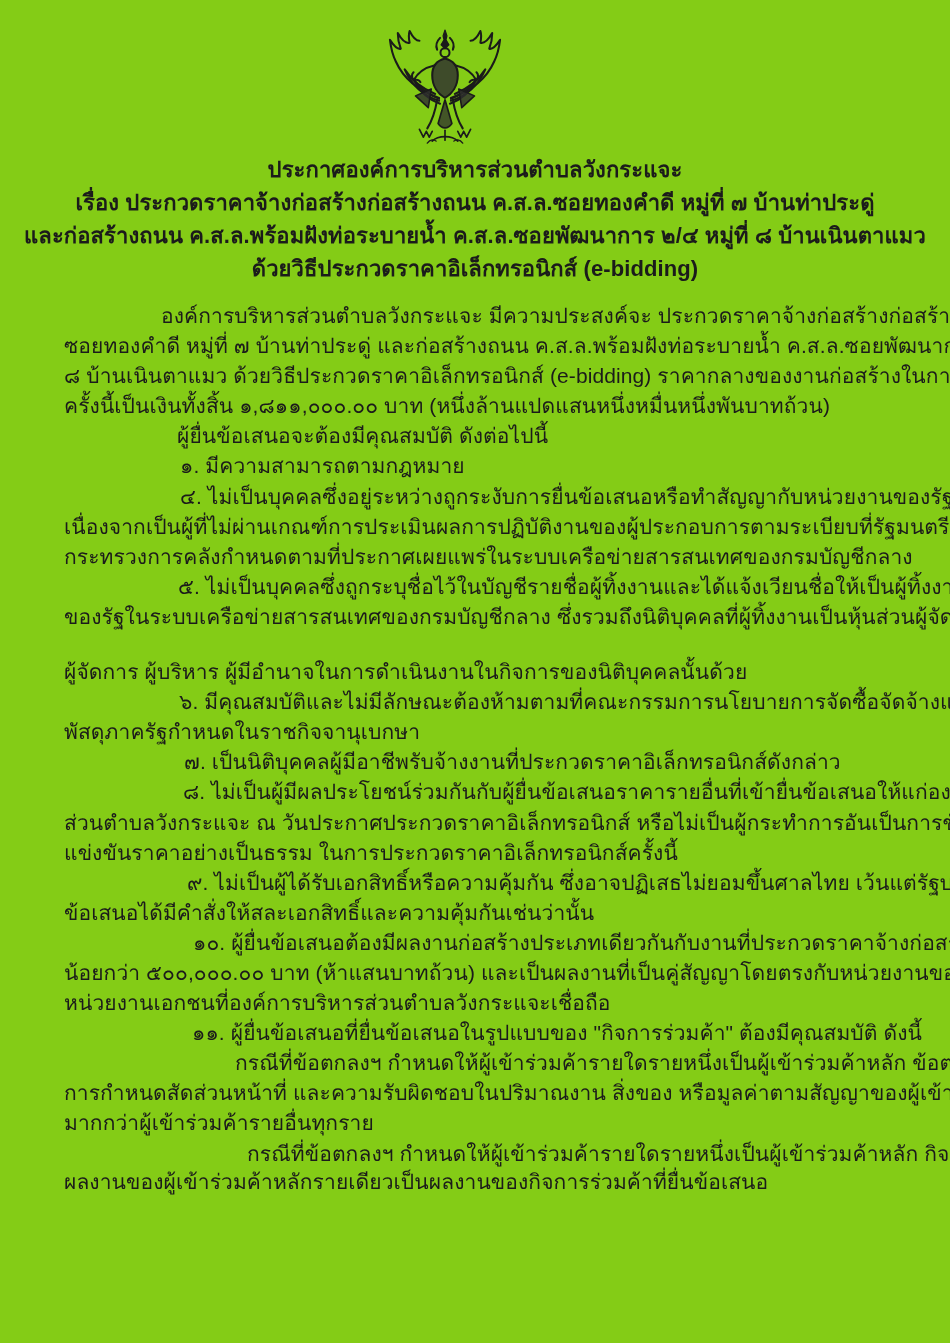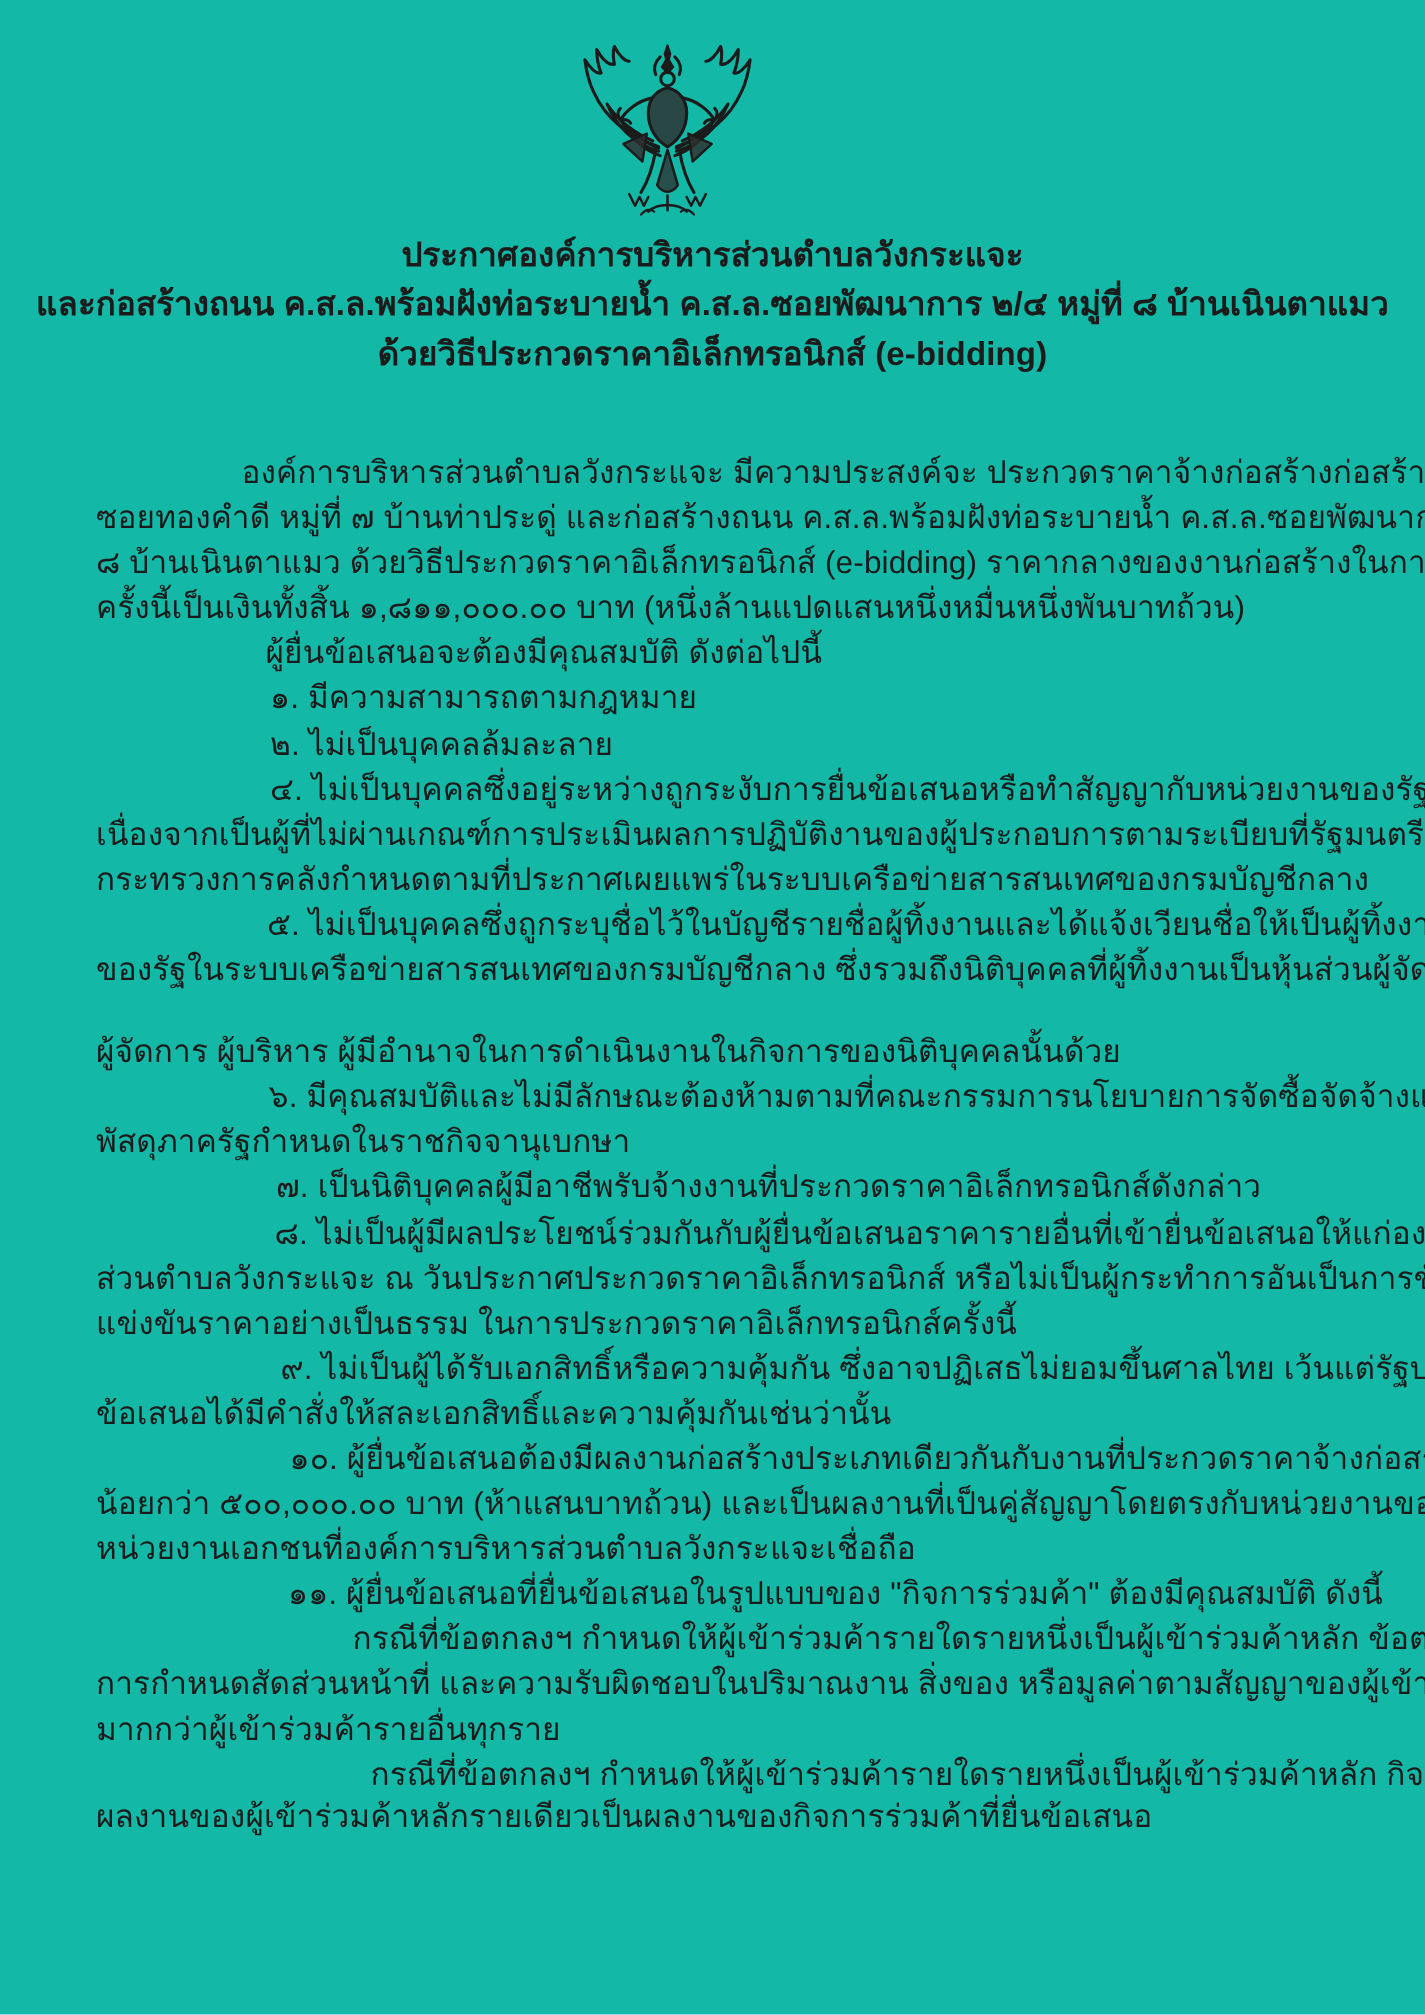--- a/index.html
+++ b/index.html
@@ -1,19 +1,19 @@
 <!DOCTYPE html>
 <html lang="th"><head>
 <meta charset="utf-8">
 <style>
   html,body{margin:0;padding:0;background:#ffffff;}
   .page{
     position:relative;
     width:950px;height:1343px;
-    background:#14b8a6;
+    background:#84cc16;
     color:#1b1b1b;
     font-family:"Liberation Sans","DejaVu Sans",sans-serif;
     overflow:hidden;
   }
   .emblem{
     position:absolute;left:386px;top:28px;width:118px;height:124px;
   }
   .emblem svg{width:100%;height:100%;}
   .title-block{
     position:absolute;top:153px;left:0;width:950px;
@@ -82,32 +82,32 @@
 
         <path d="M47,114 C53,108 67,108 73,114" stroke-width="1.7"></path>
         <path d="M42,116 C45,112 49,112 51,114" stroke-width="1.4"></path>
         <path d="M78,116 C75,112 71,112 69,114" stroke-width="1.4"></path>
       </g>
     </svg>
   </div>
 
   <div class="title-block">
     <div>ประกาศองค์การบริหารส่วนตำบลวังกระแจะ</div>
+    <div>เรื่อง ประกวดราคาจ้างก่อสร้างก่อสร้างถนน ค.ส.ล.ซอยทองคำดี หมู่ที่ ๗ บ้านท่าประดู่</div>
     <div>และก่อสร้างถนน ค.ส.ล.พร้อมฝังท่อระบายน้ำ ค.ส.ล.ซอยพัฒนาการ ๒/๔ หมู่ที่ ๘ บ้านเนินตาแมว</div>
     <div>ด้วยวิธีประกวดราคาอิเล็กทรอนิกส์ (e-bidding)</div>
   </div>
 
   <div class="body-block">
       <div class="line" style="padding-left: 97px;">องค์การบริหารส่วนตำบลวังกระแจะ มีความประสงค์จะ ประกวดราคาจ้างก่อสร้างก่อสร้างถนน ค.ส.ล.</div>
       <div class="line" style="padding-left: 0px;">ซอยทองคำดี หมู่ที่ ๗ บ้านท่าประดู่ และก่อสร้างถนน ค.ส.ล.พร้อมฝังท่อระบายน้ำ ค.ส.ล.ซอยพัฒนาการ ๒/๔ หมู่ที่</div>
       <div class="line" style="padding-left: 0px;">๘ บ้านเนินตาแมว ด้วยวิธีประกวดราคาอิเล็กทรอนิกส์ (e-bidding) ราคากลางของงานก่อสร้างในการประกวดราคา</div>
       <div class="line" style="padding-left: 0px;">ครั้งนี้เป็นเงินทั้งสิ้น ๑,๘๑๑,๐๐๐.๐๐ บาท (หนึ่งล้านแปดแสนหนึ่งหมื่นหนึ่งพันบาทถ้วน)</div>
       <div class="line" style="padding-left: 113px;">ผู้ยื่นข้อเสนอจะต้องมีคุณสมบัติ ดังต่อไปนี้</div>
       <div class="line" style="padding-left: 116px;">๑. มีความสามารถตามกฎหมาย</div>
-      <div class="line" style="padding-left: 116px;">๒. ไม่เป็นบุคคลล้มละลาย</div>
       <div class="line" style="padding-left: 116px;">๔. ไม่เป็นบุคคลซึ่งอยู่ระหว่างถูกระงับการยื่นข้อเสนอหรือทำสัญญากับหน่วยงานของรัฐไว้ชั่วคราว</div>
       <div class="line" style="padding-left: 0px;">เนื่องจากเป็นผู้ที่ไม่ผ่านเกณฑ์การประเมินผลการปฏิบัติงานของผู้ประกอบการตามระเบียบที่รัฐมนตรีว่าการ</div>
       <div class="line" style="padding-left: 0px;">กระทรวงการคลังกำหนดตามที่ประกาศเผยแพร่ในระบบเครือข่ายสารสนเทศของกรมบัญชีกลาง</div>
       <div class="line" style="padding-left: 114px;">๕. ไม่เป็นบุคคลซึ่งถูกระบุชื่อไว้ในบัญชีรายชื่อผู้ทิ้งงานและได้แจ้งเวียนชื่อให้เป็นผู้ทิ้งงานของหน่วยงาน</div>
       <div class="line" style="padding-left: 0px;">ของรัฐในระบบเครือข่ายสารสนเทศของกรมบัญชีกลาง ซึ่งรวมถึงนิติบุคคลที่ผู้ทิ้งงานเป็นหุ้นส่วนผู้จัดการ กรรมการ</div>
       <div class="line" style="padding-left: 0px; margin-top: 25px;">ผู้จัดการ ผู้บริหาร ผู้มีอำนาจในการดำเนินงานในกิจการของนิติบุคคลนั้นด้วย</div>
       <div class="line" style="padding-left: 115px;">๖. มีคุณสมบัติและไม่มีลักษณะต้องห้ามตามที่คณะกรรมการนโยบายการจัดซื้อจัดจ้างและการบริหาร</div>
       <div class="line" style="padding-left: 0px;">พัสดุภาครัฐกำหนดในราชกิจจานุเบกษา</div>
       <div class="line" style="padding-left: 120px;">๗. เป็นนิติบุคคลผู้มีอาชีพรับจ้างงานที่ประกวดราคาอิเล็กทรอนิกส์ดังกล่าว</div>
       <div class="line" style="padding-left: 119px;">๘. ไม่เป็นผู้มีผลประโยชน์ร่วมกันกับผู้ยื่นข้อเสนอราคารายอื่นที่เข้ายื่นข้อเสนอให้แก่องค์การบริหาร</div>

